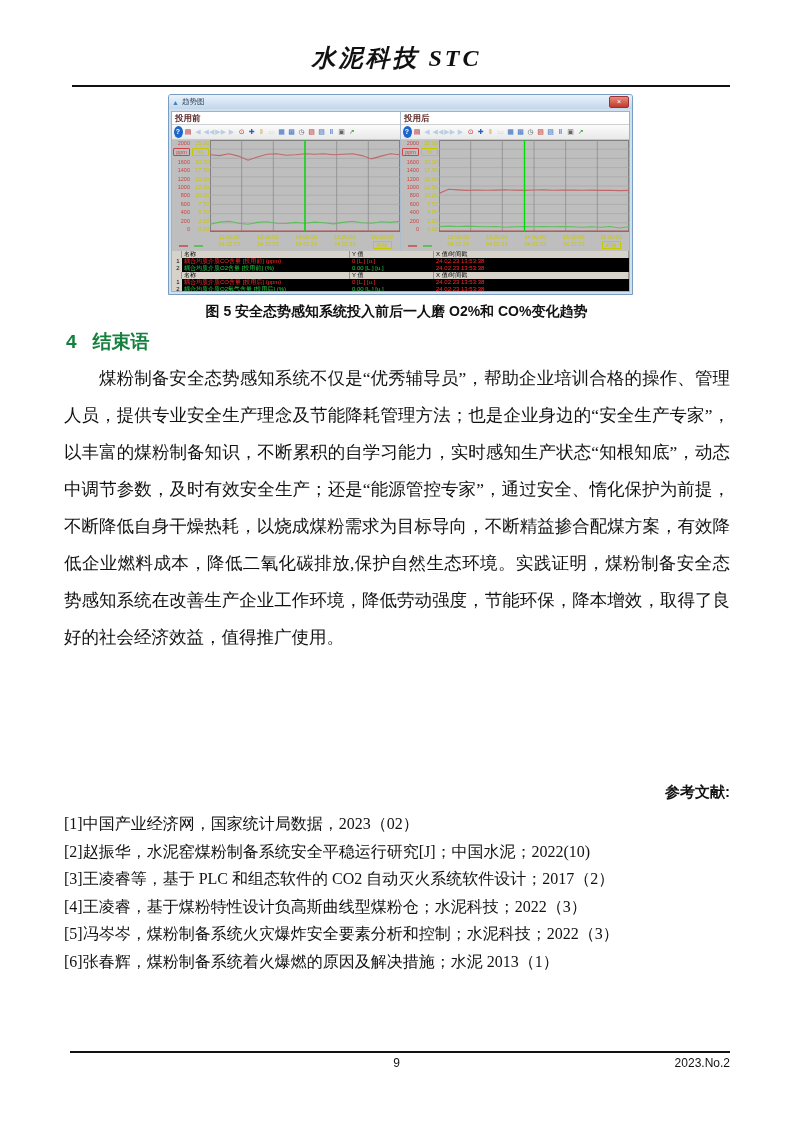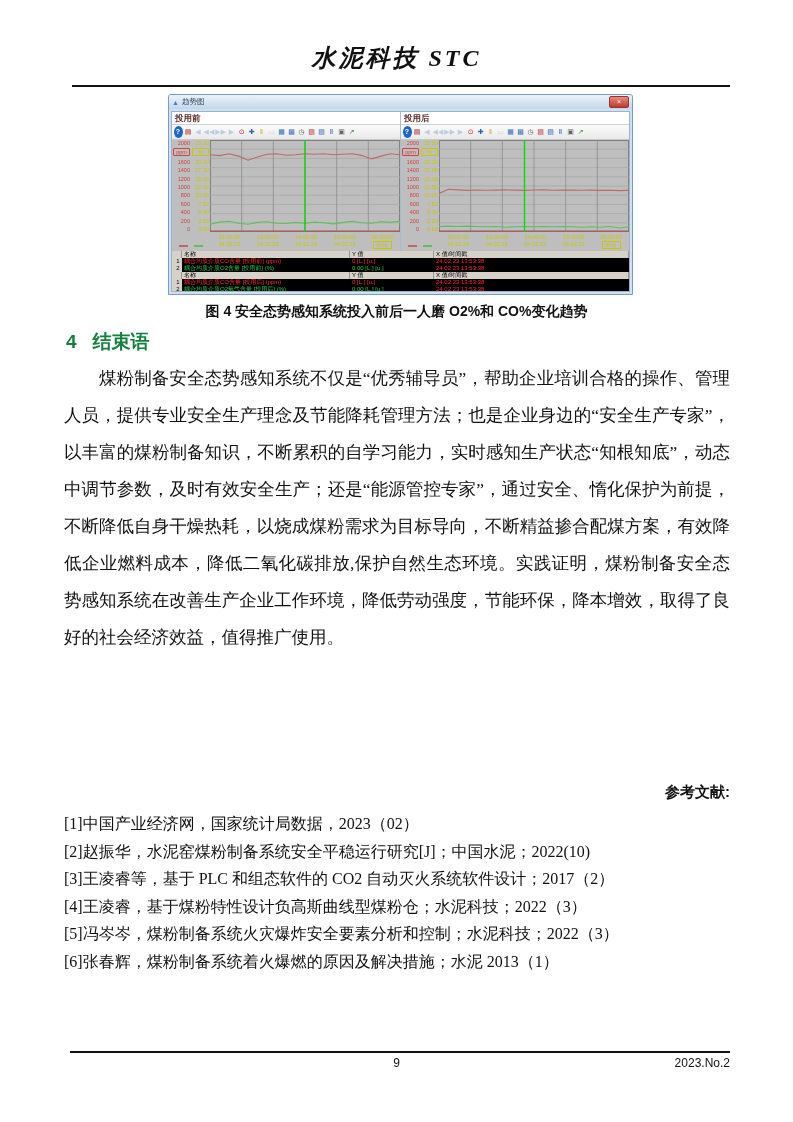--- a/index.html
+++ b/index.html
@@ -326,21 +326,21 @@
               <div class="no">2</div>
               <div style="color: rgb(34, 204, 68);">耦合均质介质O2氧气含量 [投用后] (%)</div>
               <div style="color: rgb(34, 204, 68);">0.00 [L.] [u.]</div>
               <div style="color: rgb(255, 42, 42);">24.02.23 13:53:38</div>
             </div>
           </div>
       </div>
     </div>
   </div>
 
-  <div class="figure-caption">图 4  安全态势感知系统投入前后一人磨 O2%和 CO%变化趋势</div>
+  <div class="figure-caption">图 5  安全态势感知系统投入前后一人磨 O2%和 CO%变化趋势</div>
 
   <div class="section-heading">
     <span class="sec-num">4</span><span class="sec-title">结束语</span>
   </div>
 
   <div class="body-paragraph">煤粉制备安全态势感知系统不仅是“优秀辅导员”，帮助企业培训合格的操作、管理人员，提供专业安全生产理念及节能降耗管理方法；也是企业身边的“安全生产专家”，以丰富的煤粉制备知识，不断累积的自学习能力，实时感知生产状态“知根知底”，动态中调节参数，及时有效安全生产；还是“能源管控专家”，通过安全、惰化保护为前提，不断降低自身干燥热耗，以烧成煤粉需求为目标导向，不断精益掺合配煤方案，有效降低企业燃料成本，降低二氧化碳排放,保护自然生态环境。实践证明，煤粉制备安全态势感知系统在改善生产企业工作环境，降低劳动强度，节能环保，降本增效，取得了良好的社会经济效益，值得推广使用。</div>
 
   <div class="references">
     <div class="ref-title">参考文献:</div>
     <div class="ref-item">[1]中国产业经济网，国家统计局数据，2023（02）</div>

